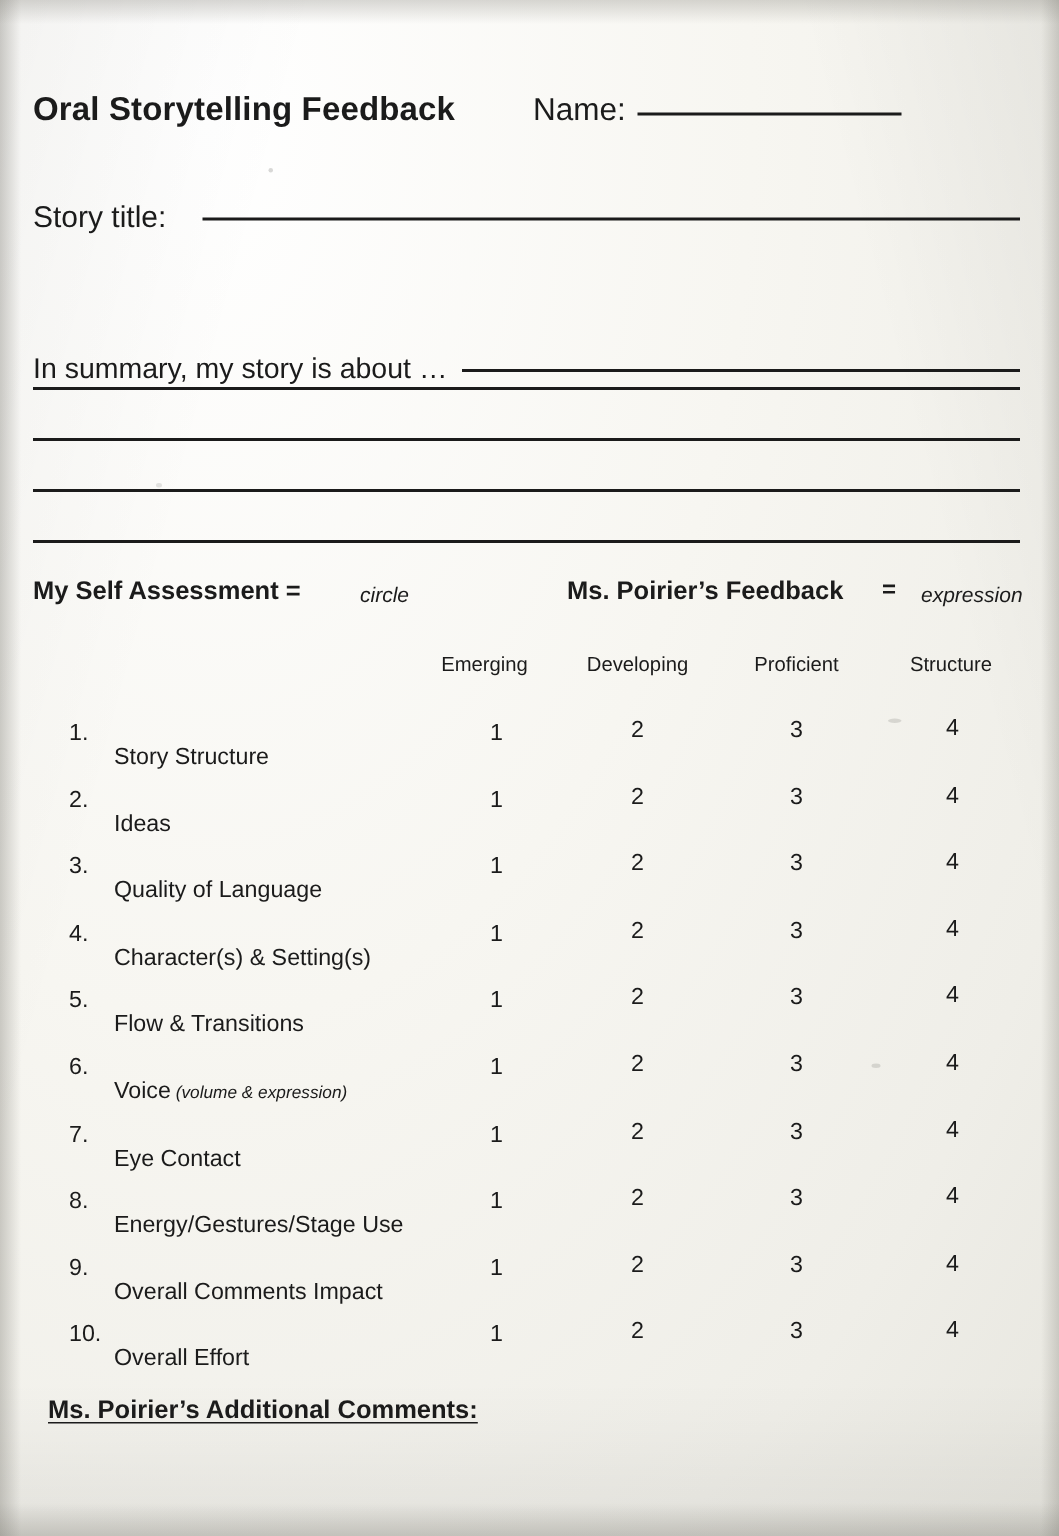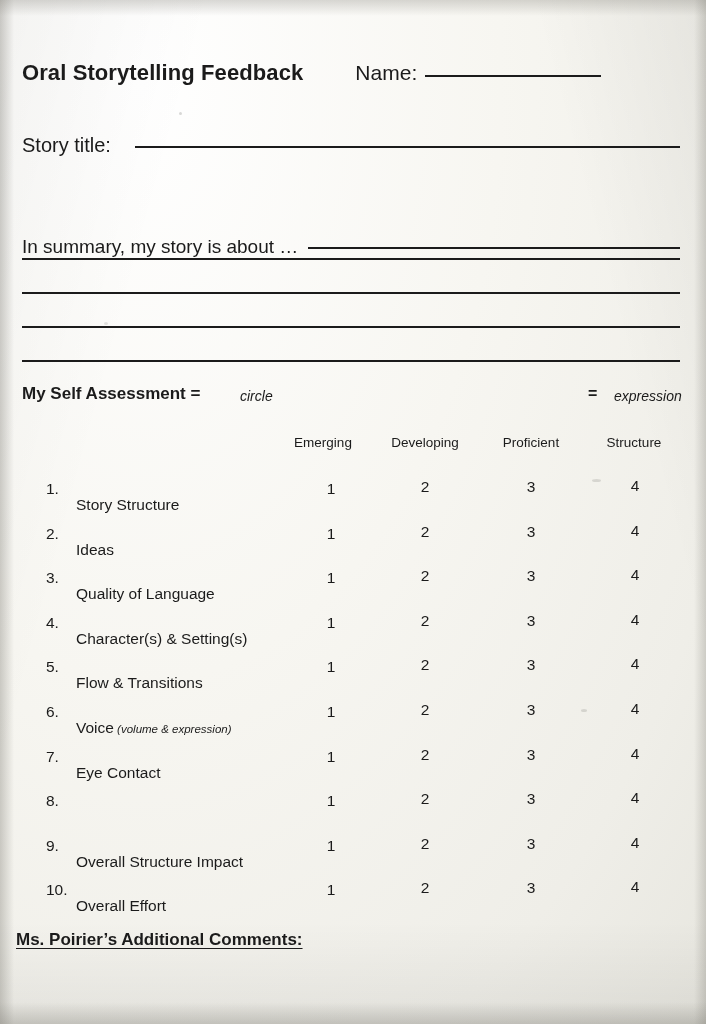--- a/index.html
+++ b/index.html
@@ -236,21 +236,21 @@
   .score {
     position: absolute;
     top: 0px;
     font-size: 15.5px;
     transform: translateX(-50%);
   }
 
   
   .comments {
     position: absolute;
-    left: 16px;
+    left: 32px;
     top: 930px;
     font-size: 17px;
     font-weight: bold;
     text-decoration: underline;
     text-underline-offset: 3px;
   }
 
   
   .smudge {
     position: absolute;
@@ -283,20 +283,21 @@
   </div>
 
   <div class="blank-line bl1"></div>
   <div class="blank-line bl2"></div>
   <div class="blank-line bl3"></div>
   <div class="blank-line bl4"></div>
 
   <div class="assess-head">
     <div class="self-assess">My Self Assessment =</div>
     <div class="circle-word">circle</div>
+    <div class="ms-feedback">Ms. Poirier’s Feedback</div>
     <div class="equals-sign">=</div>
     <div class="highlight-word">expression</div>
   </div>
 
   <div class="col-headers">
     <div class="col-head" style="left:323px;">Emerging</div>
     <div class="col-head" style="left:425px;">Developing</div>
     <div class="col-head" style="left:531px;">Proficient</div>
     <div class="col-head" style="left:634px;">Structure</div>
   </div>
@@ -353,28 +354,29 @@
       <div class="row">
         <div class="row-num">7.</div>
         <div class="row-label">Eye Contact</div>
         <div class="score" style="left: 331px; top: 2px;">1</div>
         <div class="score" style="left: 425px; top: 0px;">2</div>
         <div class="score" style="left: 531px; top: 0px;">3</div>
         <div class="score" style="left: 635px; top: -1px;">4</div>
       </div>
       <div class="row">
         <div class="row-num">8.</div>
+        <div class="row-label">Energy/Gestures/Stage Use</div>
         <div class="score" style="left: 331px; top: 2px;">1</div>
         <div class="score" style="left: 425px; top: 0px;">2</div>
         <div class="score" style="left: 531px; top: 0px;">3</div>
         <div class="score" style="left: 635px; top: -1px;">4</div>
       </div>
       <div class="row">
         <div class="row-num">9.</div>
-        <div class="row-label">Overall Structure Impact</div>
+        <div class="row-label">Overall Comments Impact</div>
         <div class="score" style="left: 331px; top: 2px;">1</div>
         <div class="score" style="left: 425px; top: 0px;">2</div>
         <div class="score" style="left: 531px; top: 0px;">3</div>
         <div class="score" style="left: 635px; top: -1px;">4</div>
       </div>
       <div class="row">
         <div class="row-num">10.</div>
         <div class="row-label">Overall Effort</div>
         <div class="score" style="left: 331px; top: 2px;">1</div>
         <div class="score" style="left: 425px; top: 0px;">2</div>

